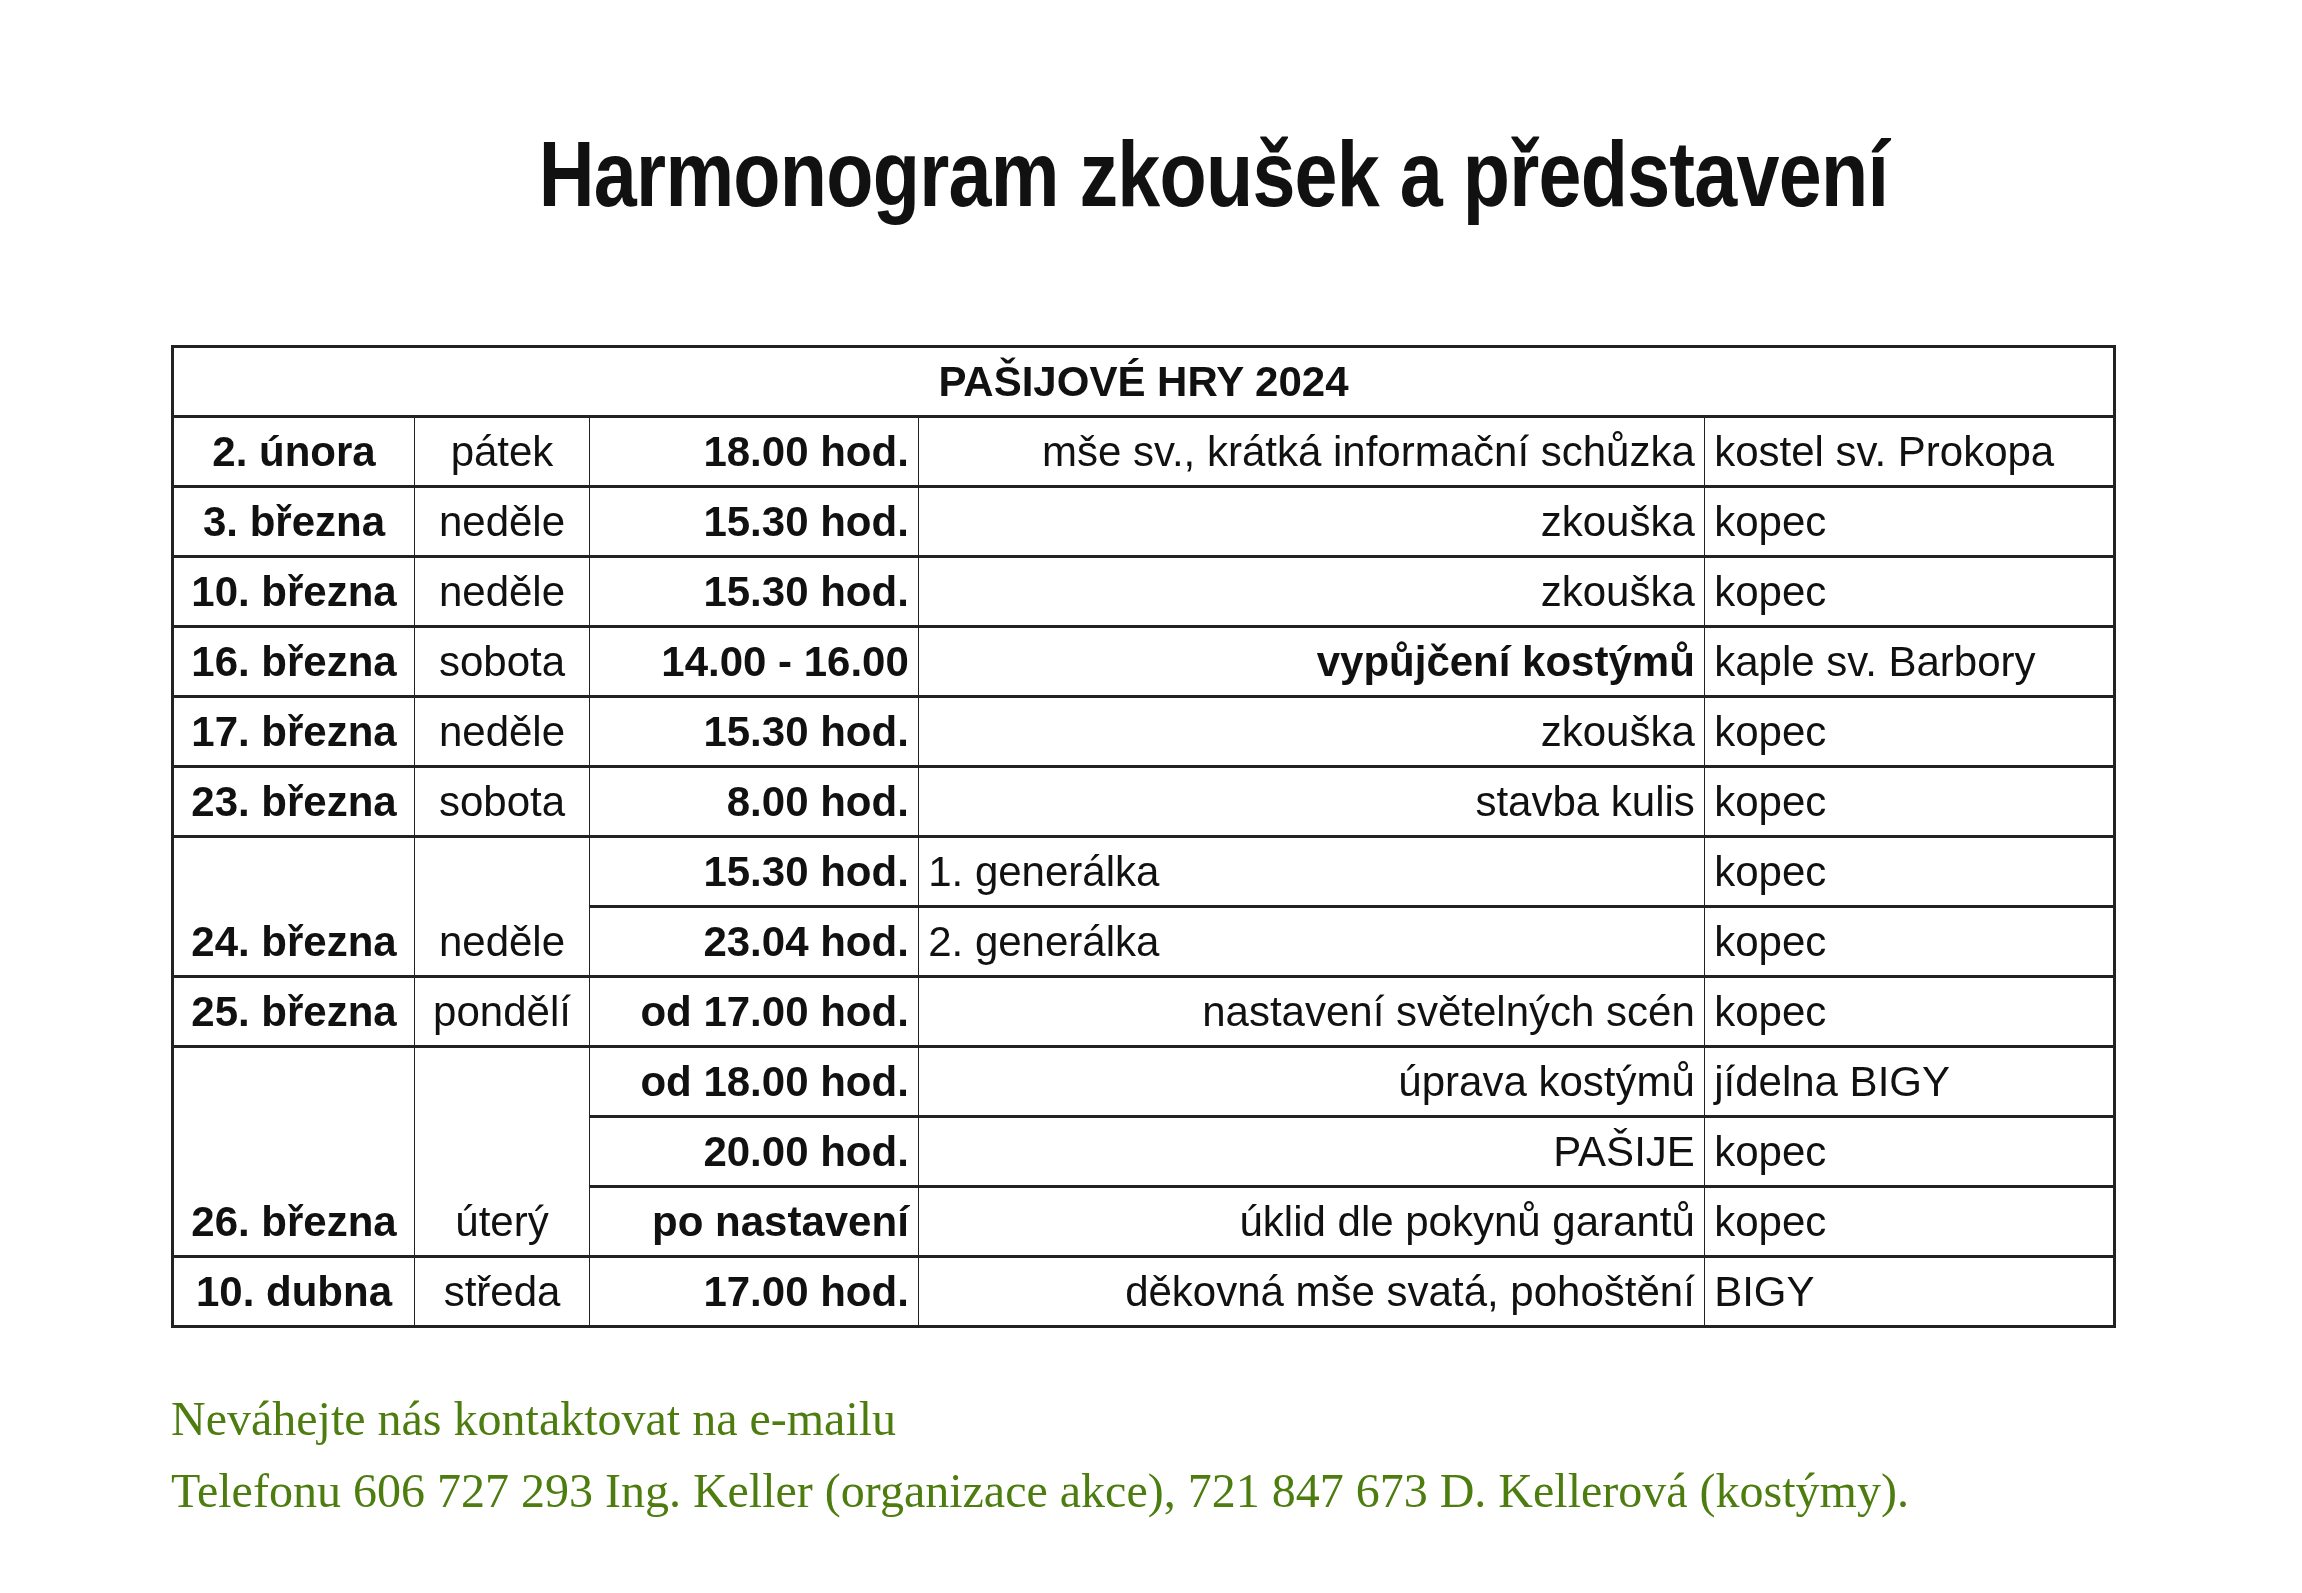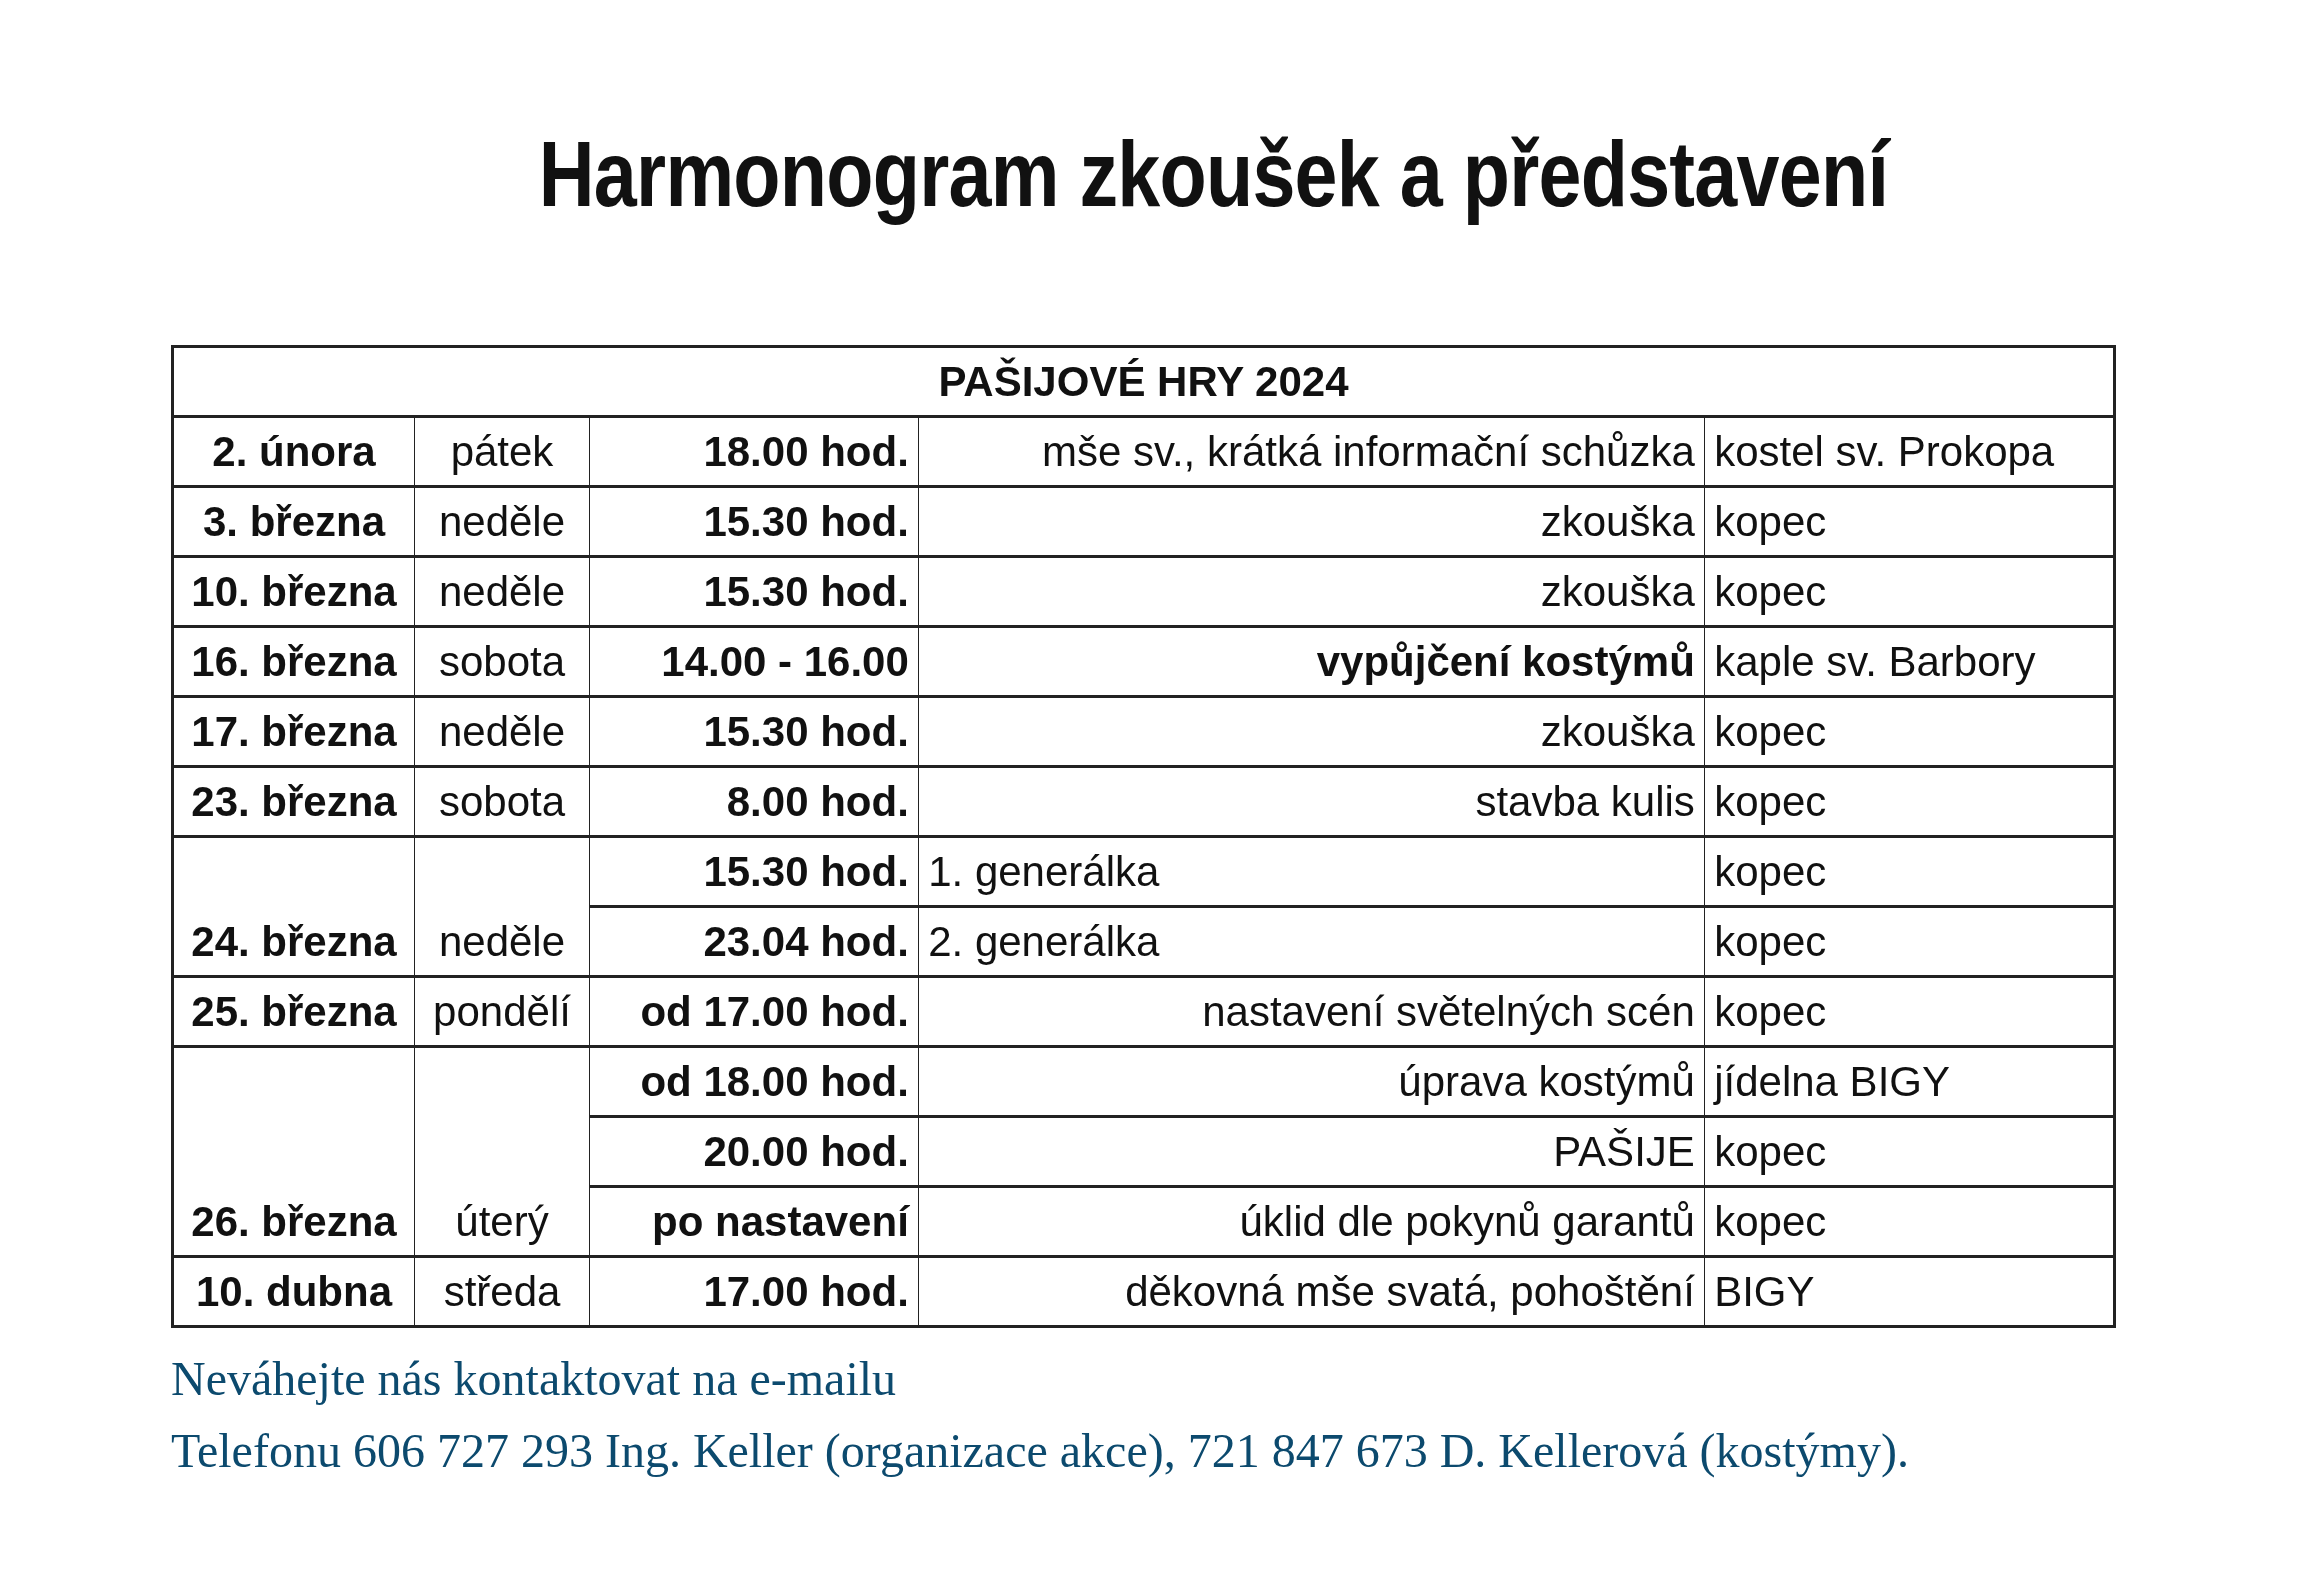--- a/index.html
+++ b/index.html
@@ -60,25 +60,25 @@
   td.time { text-align:right; font-weight:700; padding-left:11px; }
   td.act  { text-align:right; }
   td.act.left { text-align:left; }
   td.loc  { text-align:left; padding-left:9.2px; }
   td.bold { font-weight:700; }
   td.vmid { vertical-align:middle; padding-bottom:3.7px; }
   td.vtop { vertical-align:top; padding-top:7.3px; }
   .footer {
     position:absolute;
     left:171px;
-    top:1343px;
+    top:1383px;
     font-family:"Liberation Serif", serif;
     font-size:48px;
     line-height:72px;
-    color:#0c4a6e;
+    color:#4d7c0f;
     white-space:nowrap;
   }
 </style>
 </head>
 <body>
 
 <div class="page">
 
   <div class="title">Harmonogram zkoušek a představení</div>
 

